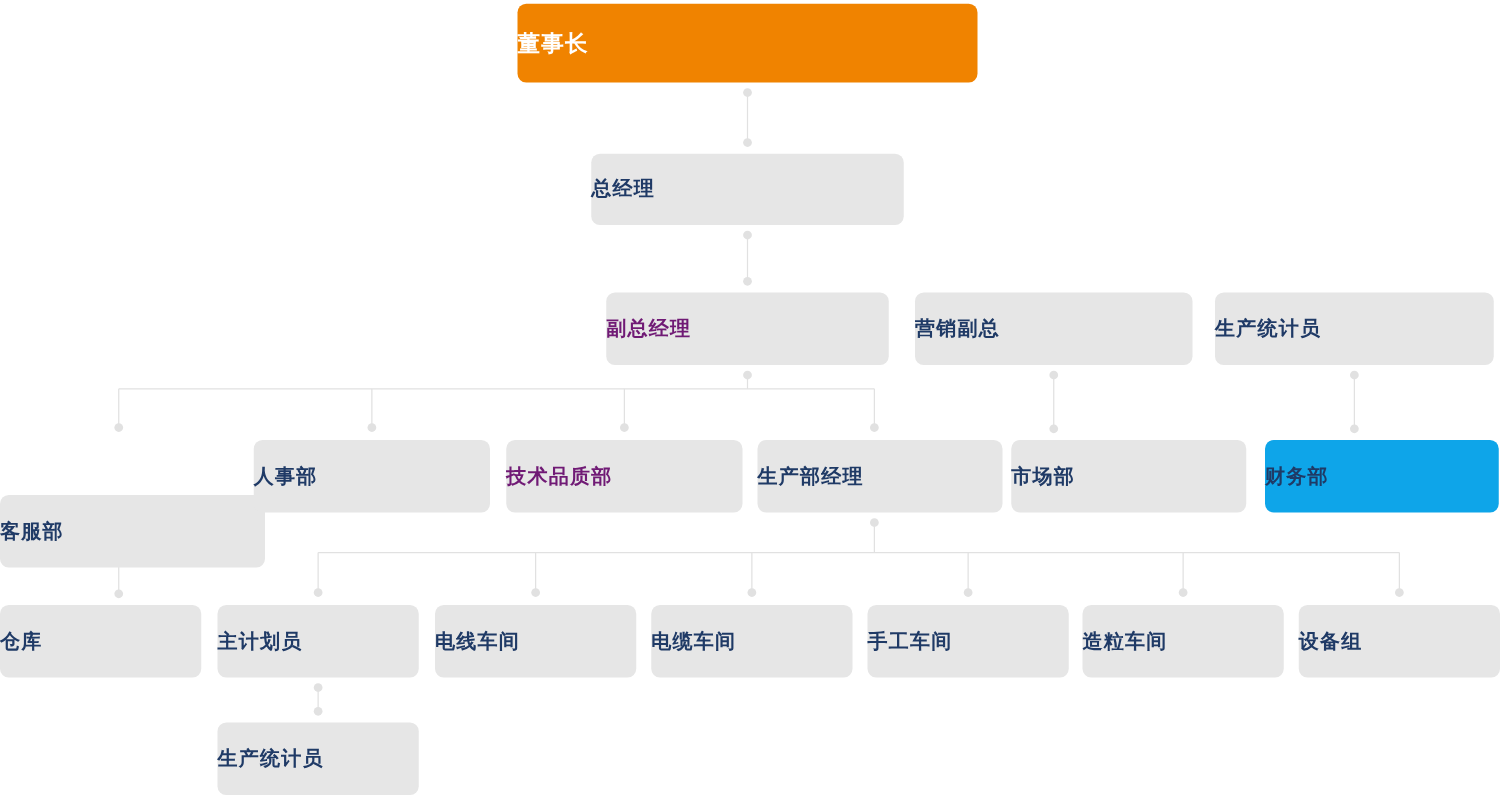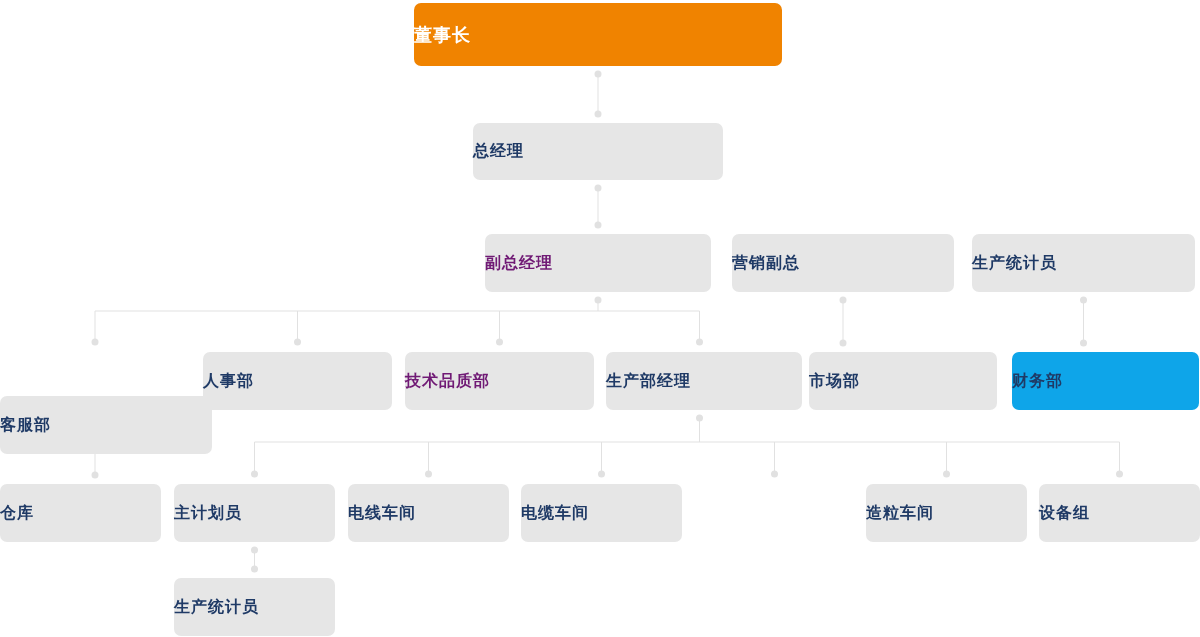--- a/index.html
+++ b/index.html
@@ -142,20 +142,23 @@
       </div>
       <div class="node normal" style="left: 348px; top: 484px; width: 161px; height: 58px; background: rgb(230, 230, 230); color: rgb(31, 58, 102);">
         <span>电线车间</span>
       </div>
       <div class="node normal" style="left: 174px; top: 484px; width: 161px; height: 58px; background: rgb(230, 230, 230); color: rgb(31, 58, 102);">
         <span>主计划员</span>
       </div>
       <div class="node normal" style="left: 521px; top: 484px; width: 161px; height: 58px; background: rgb(230, 230, 230); color: rgb(31, 58, 102);">
         <span>电缆车间</span>
       </div>
+      <div class="node normal" style="left: 694px; top: 484px; width: 161px; height: 58px; background: rgb(230, 230, 230); color: rgb(31, 58, 102);">
+        <span>手工车间</span>
+      </div>
       <div class="node normal" style="left: 866px; top: 484px; width: 161px; height: 58px; background: rgb(230, 230, 230); color: rgb(31, 58, 102);">
         <span>造粒车间</span>
       </div>
       <div class="node normal" style="left: 1039px; top: 484px; width: 161px; height: 58px; background: rgb(230, 230, 230); color: rgb(31, 58, 102);">
         <span>设备组</span>
       </div>
       <div class="node normal" style="left: 174px; top: 578px; width: 161px; height: 58px; background: rgb(230, 230, 230); color: rgb(31, 58, 102);">
         <span>生产统计员</span>
       </div>
     </div>

